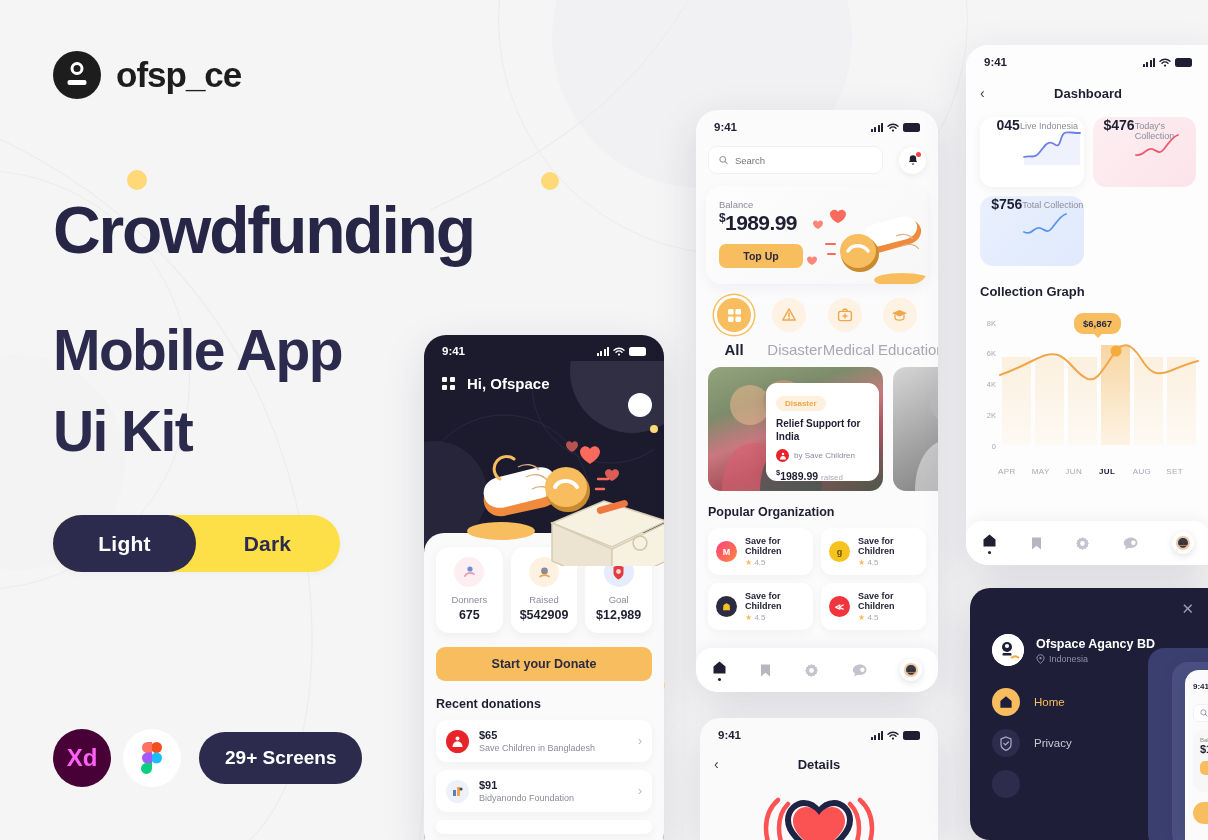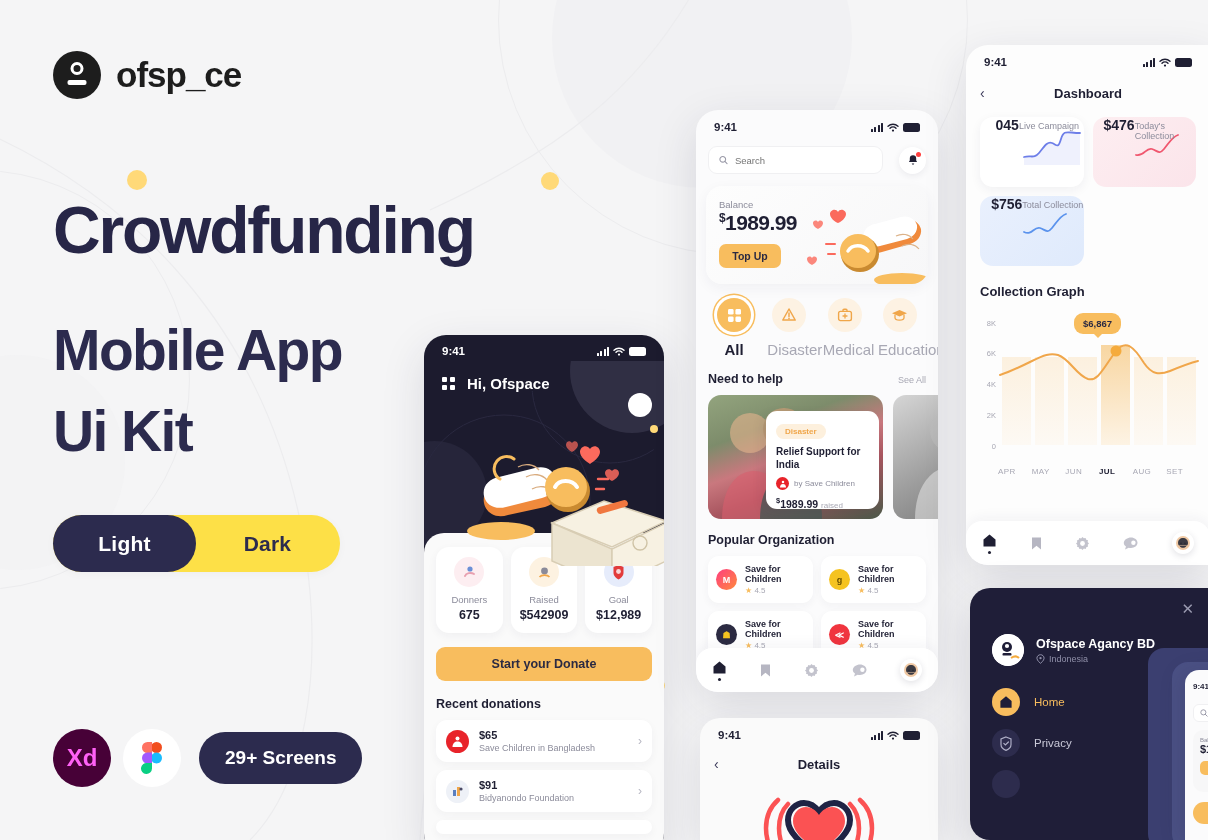--- a/index.html
+++ b/index.html
@@ -182,21 +182,21 @@
   .balance-card {
     margin: 12px 10px 0; height: 98px; border-radius: 16px;
     background: linear-gradient(135deg,#fdfdfd,#f7f7f8);
     position: relative; overflow: hidden; padding: 13px 0 0 13px;
     box-shadow: 0 4px 14px rgba(40,40,70,.05);
   }
   .bal-label { font-size: 9.5px; color: #8c8c9b; }
   .bal-amount { font-size: 21px; font-weight: 700; color: #1f1f33; letter-spacing: -.6px; margin-top: 1px; }
   .bal-amount sup { font-size: 12px; font-weight: 700; vertical-align: super; }
   .topup-btn {
-    margin-top: 9px; width: 62px; height: 24px; border-radius: 7px;
+    margin-top: 9px; width: 84px; height: 24px; border-radius: 7px;
     background: #f8bd5e; color: #2b2a42; border: none; cursor: pointer;
     font-family: inherit; font-size: 10.5px; font-weight: 700;
   }
 
   .cat-row { display: flex; justify-content: space-between; padding: 14px 16px 0; }
   .cat { text-align: center; width: 44px; }
   .cat-ico {
     width: 34px; height: 34px; border-radius: 50%; margin: 0 auto;
     display: flex; align-items: center; justify-content: center;
   }
@@ -627,24 +627,20 @@
         <div class="cat-ico soft">
           <svg width="17" height="14" viewBox="0 0 17 14">
               <path d="M8.5 2L16 5.2 8.5 8.4 1 5.2z" fill="#f0a64a"></path>
               <path d="M4 6.8v3c0 1.4 2 2.4 4.5 2.4S13 11.2 13 9.8v-3" fill="none" stroke="#f0a64a" stroke-width="1.3"></path>
             </svg>
         </div>
         <div class="cat-label">Education</div>
       </div>
     </div>
 
-    <div class="row-head">
-      <h4>Need to help</h4>
-      <span class="see-all">See All</span>
-    </div>
 
     <div class="campaign-strip">
       <div class="campaign-card">
         <div class="camp-photo" style="background:linear-gradient(160deg,#93a47e 0%,#7d8c6b 28%,#c9787e 48%,#a8555f 66%,#4c5a4a 100%);">
           <svg width="175" height="124" viewBox="0 0 175 124" style="display:block;opacity:.6;">
             <circle cx="42" cy="38" r="20" fill="#e6b48e"></circle>
             <circle cx="76" cy="34" r="21" fill="#d9a179"></circle>
             <path d="M14 124c0-30 14-48 32-48s30 18 30 48z" fill="#d95f6e"></path>
             <path d="M52 124c0-30 14-48 32-48s30 18 30 48z" fill="#3f5a58"></path>
           </svg>
@@ -803,21 +799,21 @@
       </span>
     </div>
     <div class="nav-head" style="padding-top:14px;">
       <span class="nav-back">‹</span>
       <span class="nav-title">Dashboard</span>
     </div>
 
     <div class="mini-grid" style="padding-top:16px;">
       <div class="mini-card" style="background:#fff;box-shadow:0 3px 11px rgba(40,40,70,.06);">
         <span class="mini-val">045</span>
-        <span class="mini-lbl">Live Campaign</span>
+        <span class="mini-lbl">Live Indonesia</span>
         <svg class="spark" viewBox="0 0 62 34">
           <path d="M2 26C9 24 12 28 17 22s8-12 13-10 6 6 9-4 6-6 19-6v32H2z" fill="#8e9bf0" opacity=".14"></path>
           <path d="M2 26C9 24 12 28 17 22s8-12 13-10 6 6 9-4 6-6 19-6" fill="none" stroke="#6d7ee8" stroke-width="1.8" stroke-linecap="round"></path>
         </svg>
       </div>
       <div class="mini-card" style="background:linear-gradient(135deg,#fdeef1,#fbe4ea);">
         <span class="mini-val">$476</span>
         <span class="mini-lbl">Today's Collection</span>
         <svg class="spark" viewBox="0 0 62 34">
           <path d="M2 24c8 2 10-8 16-6s7 6 12 0 8-12 14-14" fill="none" stroke="#f0576f" stroke-width="1.8" stroke-linecap="round"></path>

